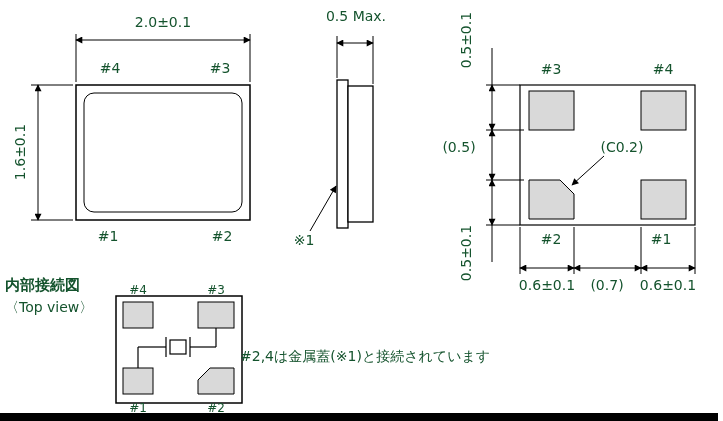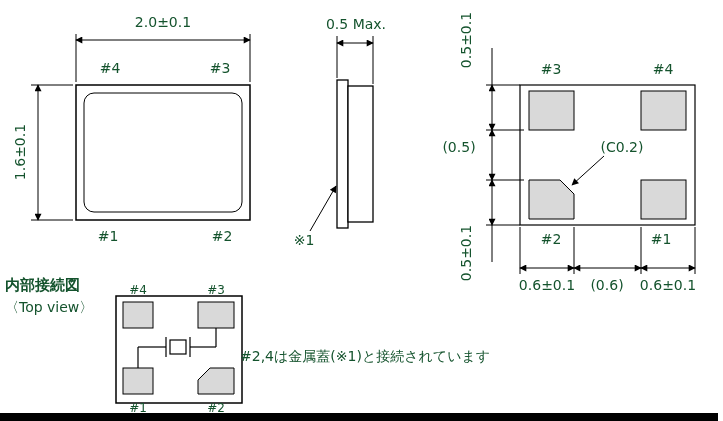--- a/index.html
+++ b/index.html
@@ -99,33 +99,33 @@
     </g>
   </svg>
 
   <div class="lbl" style="left:163px;top:22px">2.0±0.1</div>
   <div class="lbl-v" style="left:20px;top:152px">1.6±0.1</div>
   <div class="lbl" style="left:110px;top:68px">#4</div>
   <div class="lbl" style="left:220px;top:68px">#3</div>
   <div class="lbl" style="left:108px;top:236px">#1</div>
   <div class="lbl" style="left:222px;top:236px">#2</div>
 
-  <div class="lbl" style="left:356px;top:24px">0.5 Max.</div>
+  <div class="lbl" style="left:356px;top:16px">0.5 Max.</div>
   <div class="lbl" style="left:304px;top:240px">※1</div>
 
   <div class="lbl" style="left:551px;top:69px">#3</div>
   <div class="lbl" style="left:663px;top:69px">#4</div>
   <div class="lbl" style="left:551px;top:239px">#2</div>
   <div class="lbl" style="left:661px;top:239px">#1</div>
   <div class="lbl" style="left:622px;top:147px">(C0.2)</div>
   <div class="lbl-v" style="left:466px;top:40px">0.5±0.1</div>
   <div class="lbl" style="left:459px;top:147px">(0.5)</div>
   <div class="lbl-v" style="left:466px;top:253px">0.5±0.1</div>
   <div class="lbl" style="left:547px;top:285px">0.6±0.1</div>
-  <div class="lbl" style="left:607px;top:285px">(0.6)</div>
+  <div class="lbl" style="left:607px;top:285px">(0.7)</div>
   <div class="lbl" style="left:668px;top:285px">0.6±0.1</div>
 
   <div class="lbl-left title" style="left:5px;top:276px">内部接続図</div>
   <div class="lbl-left" style="left:5px;top:299px">〈Top view〉</div>
   <div class="lbl small" style="left:138px;top:290px">#4</div>
   <div class="lbl small" style="left:216px;top:290px">#3</div>
   <div class="lbl small" style="left:138px;top:408px">#1</div>
   <div class="lbl small" style="left:216px;top:408px">#2</div>
 
   <div class="lbl-left" style="left:240px;top:348px">#2,4は金属蓋(※1)と接続されています</div>

